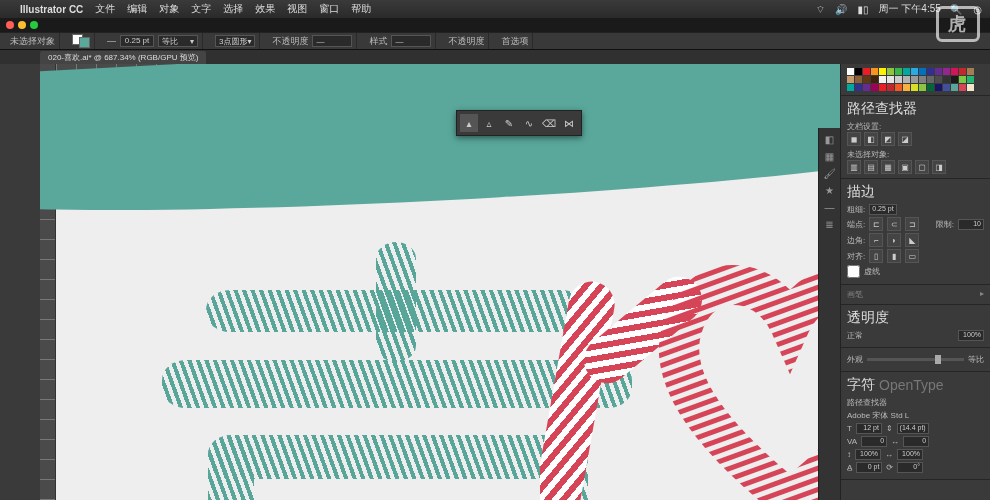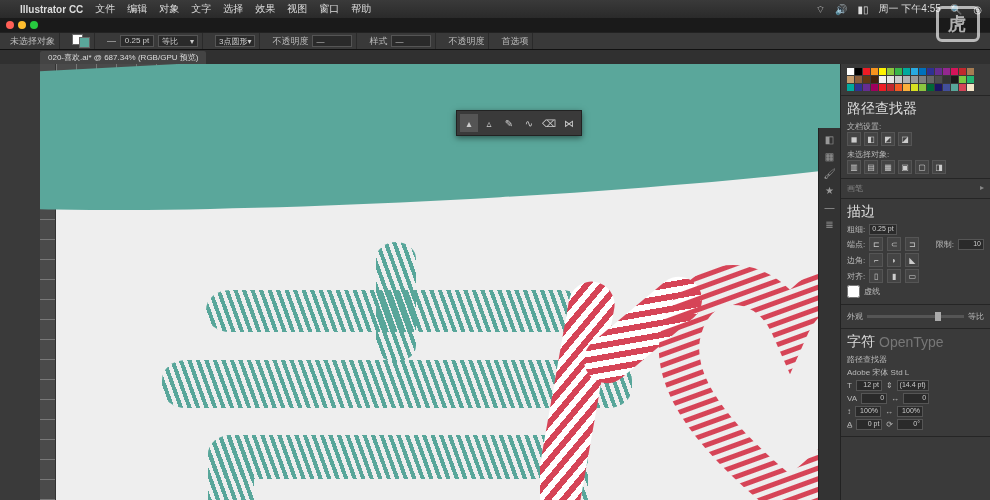--- a/index.html
+++ b/index.html
@@ -325,26 +325,20 @@
       <div class="btn-row">
         <div class="mini-btn">▥</div>
         <div class="mini-btn">▤</div>
         <div class="mini-btn">▦</div>
         <div class="mini-btn">▣</div>
         <div class="mini-btn">▢</div>
         <div class="mini-btn">◨</div>
       </div>
     </div>
     <div class="panel">
-      <div class="collapsed">
-          <span>画笔</span>
-          <span>▸</span>
-        </div>
-    </div>
-    <div class="panel">
       <div class="panel-title">描边</div>
       <div class="row">
           <span>粗细:</span>
           <div class="field">0.25 pt</div>
         </div>
       <div class="row">
           <span>端点:</span>
         <div class="mini-btn">⊏</div>
         <div class="mini-btn">⊂</div>
         <div class="mini-btn">⊐</div>
@@ -362,20 +356,33 @@
         <div class="mini-btn">▯</div>
         <div class="mini-btn">▮</div>
         <div class="mini-btn">▭</div>
       </div>
       <div class="row">
           <input type="checkbox" style="">
           <span>虚线</span>
         </div>
     </div>
     <div class="panel">
+      <div class="collapsed">
+          <span>画笔</span>
+          <span>▸</span>
+        </div>
+    </div>
+    <div class="panel">
+      <div class="panel-title">透明度</div>
+      <div class="row">
+        <div class="mini-select" style="flex:1"><span>正常</span></div>
+        <div class="field">100%</div>
+      </div>
+    </div>
+    <div class="panel">
       <div class="row">
           <span>外观</span>
         <div class="slider">
             <div class="knob" style="left:70%"></div>
           </div>
         <span>等比</span>
       </div>
     </div>
     <div class="panel">
       <div class="panel-title">

